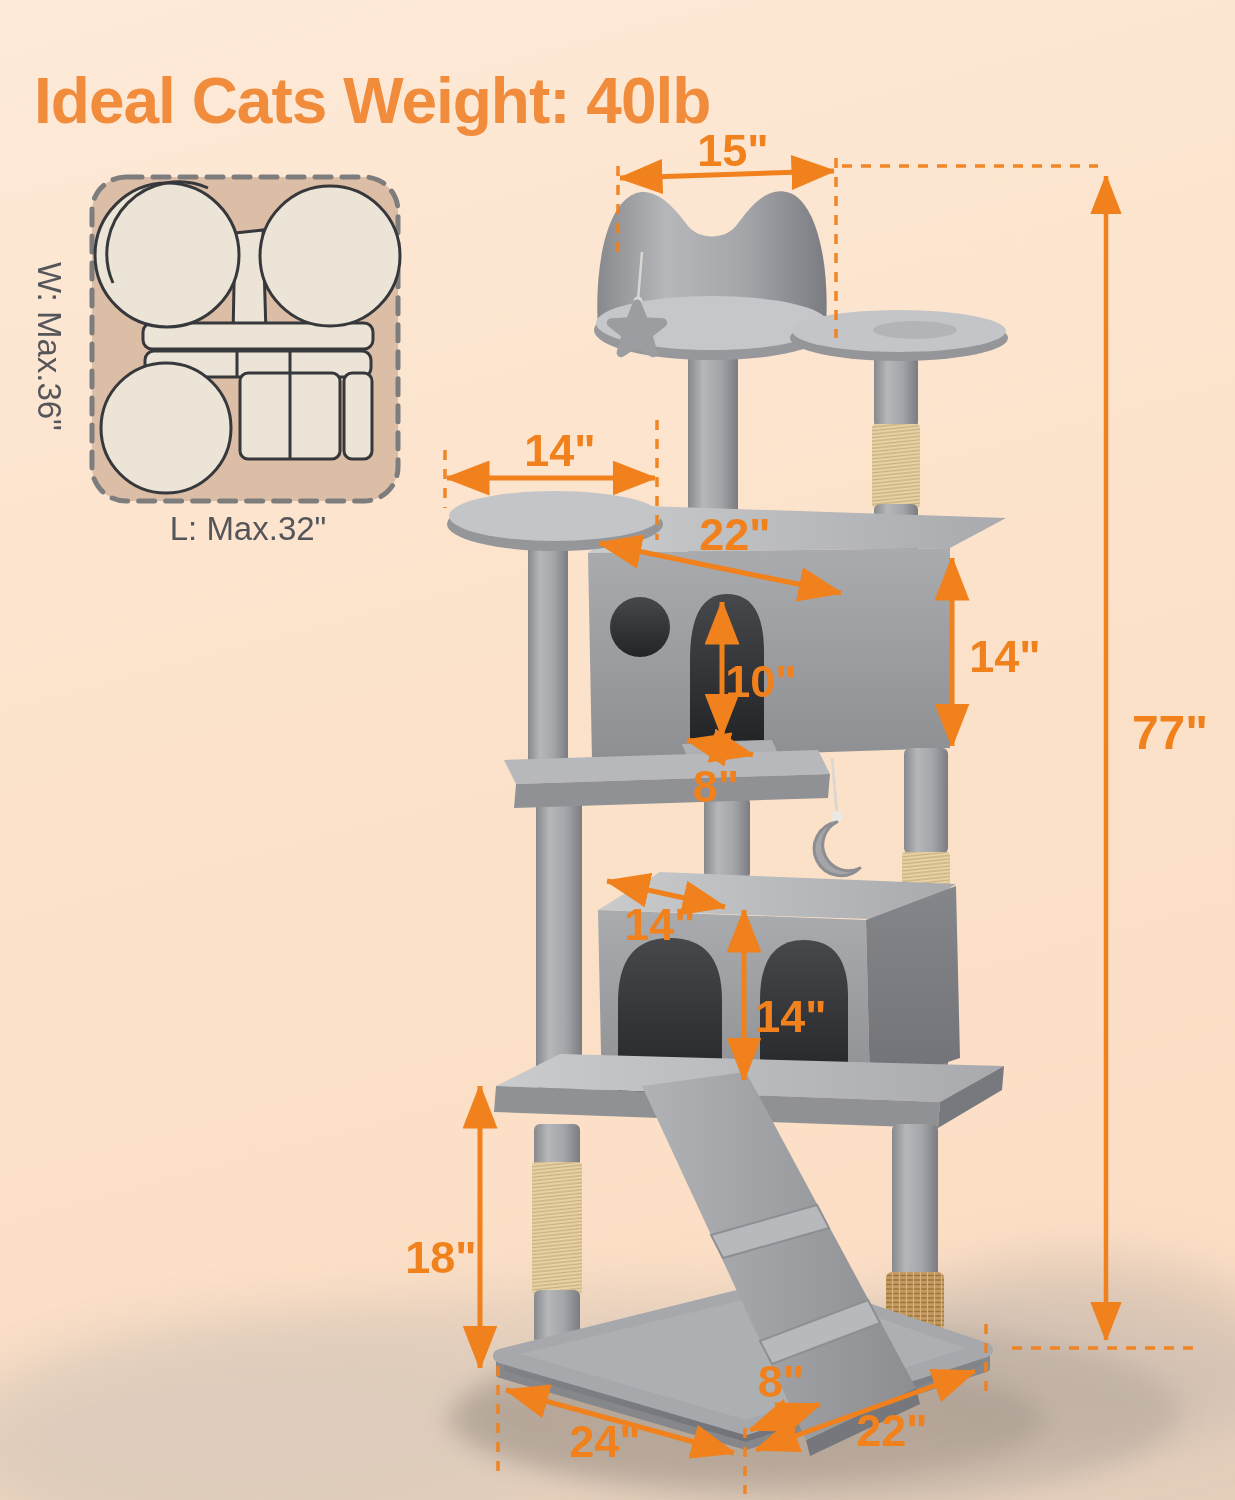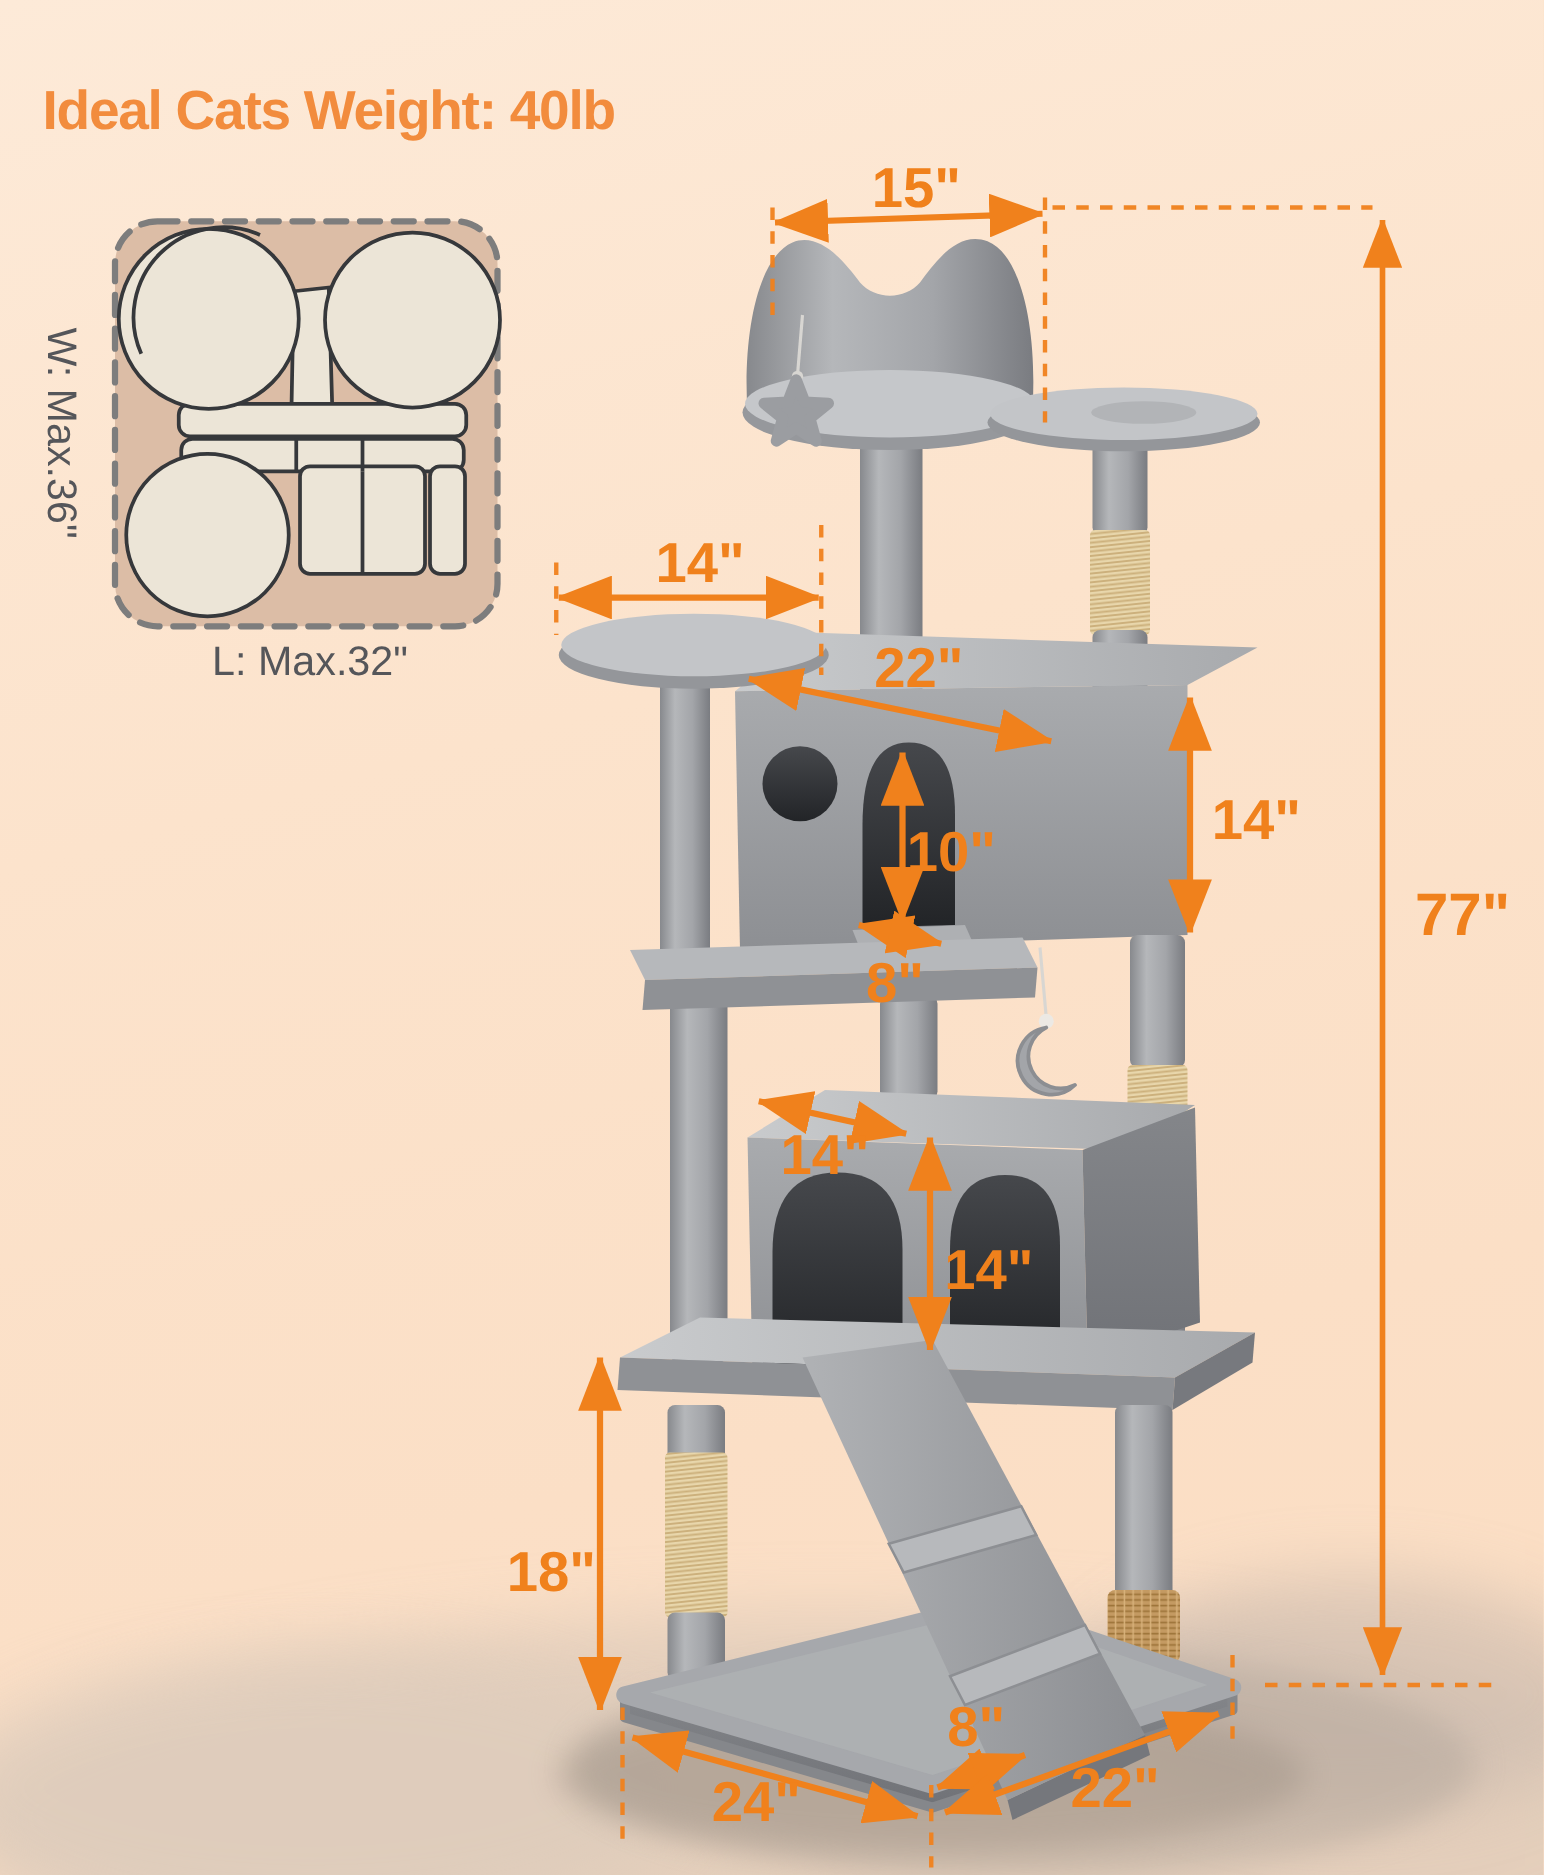--- a/index.html
+++ b/index.html
@@ -8,21 +8,21 @@
     font-family:"Liberation Sans","DejaVu Sans",sans-serif;
     background:#fce2ca;
   }
   .stage{
     position:relative;width:1235px;height:1500px;
     background:linear-gradient(165deg,#fdead8 0%,#fce3cc 38%,#fbdfc6 72%,#fbddc2 100%);
   }
   .scene{position:absolute;left:0;top:0;}
   .page-title{
     position:absolute;left:34px;top:64px;
-    font-size:44px;font-weight:bold;letter-spacing:-1px;
+    font-size:64px;font-weight:bold;letter-spacing:-1px;
     color:#F28C3D;white-space:nowrap;
   }
   .dim{
     position:absolute;transform:translate(-50%,-50%);
     font-size:45px;font-weight:bold;color:#F0811C;white-space:nowrap;
     line-height:1;
   }
   .inset{position:absolute;left:88px;top:173px;width:314px;height:332px;}
   .inset-w-label{
     position:absolute;left:30px;top:262px;height:180px;

